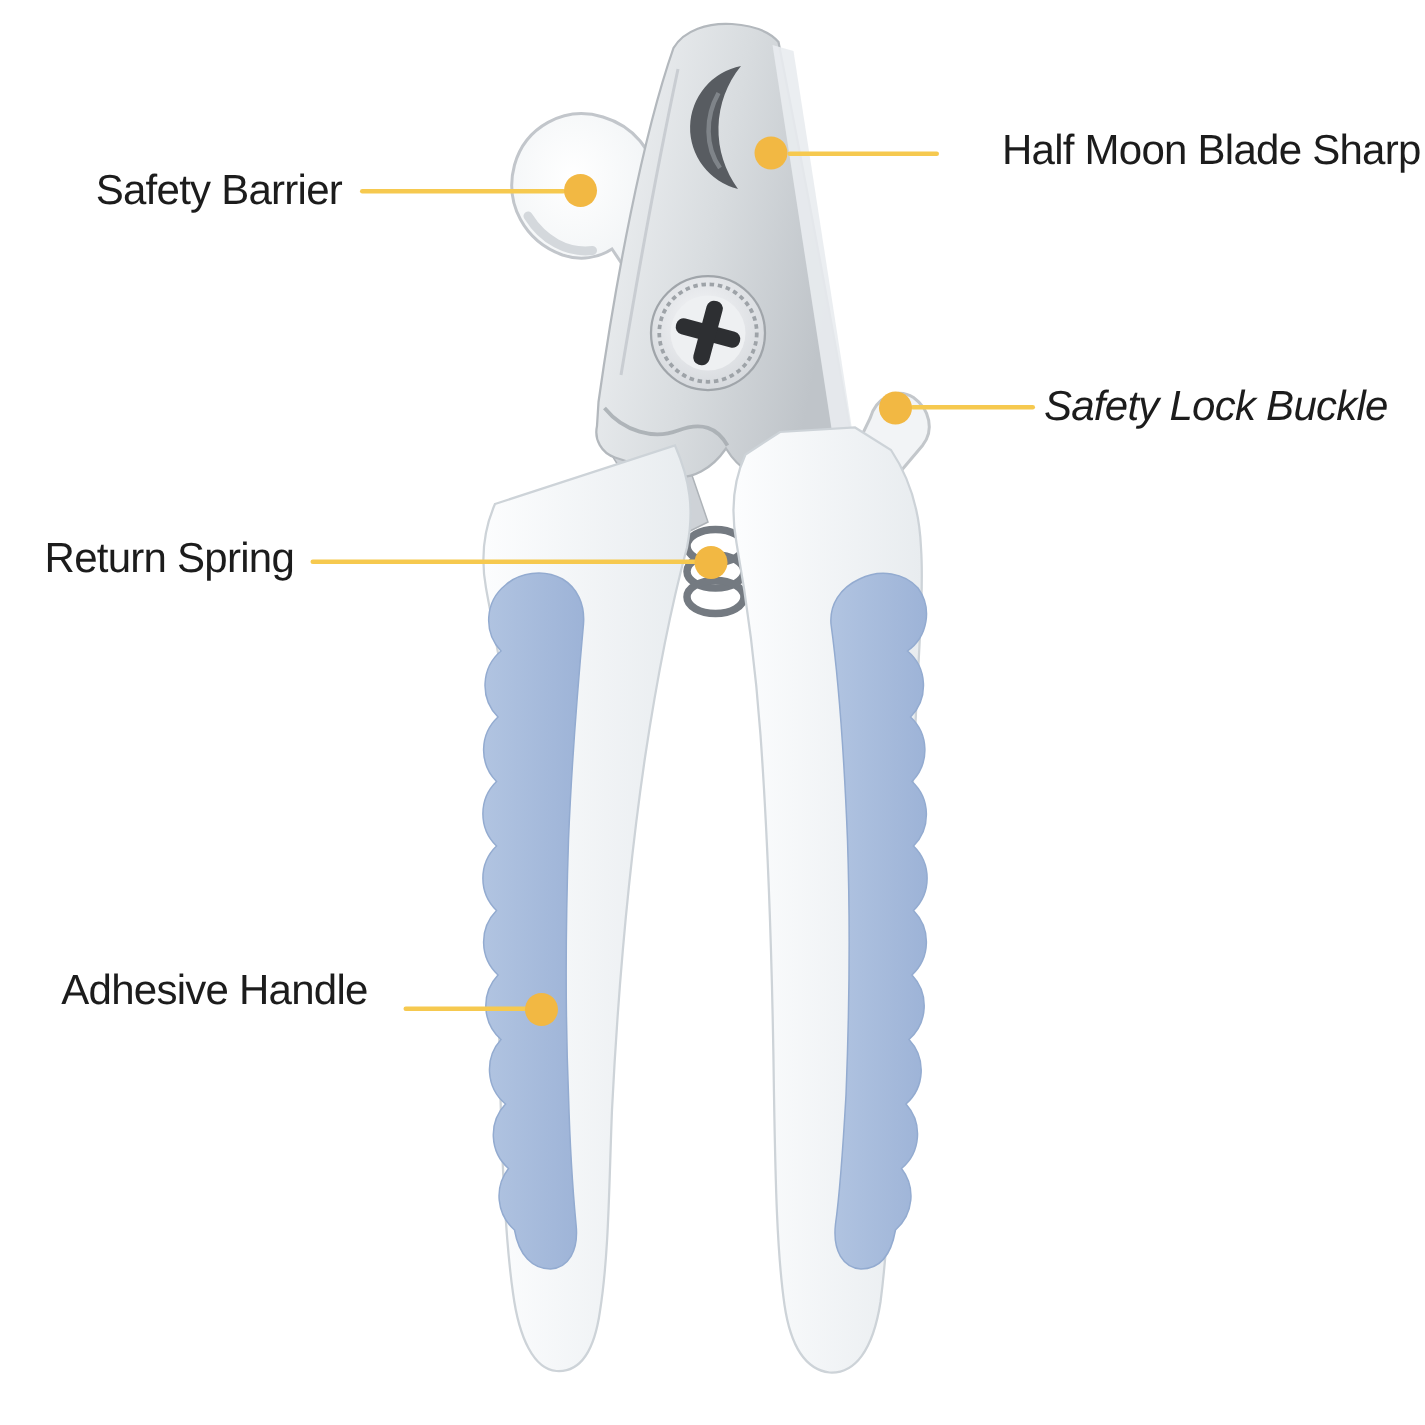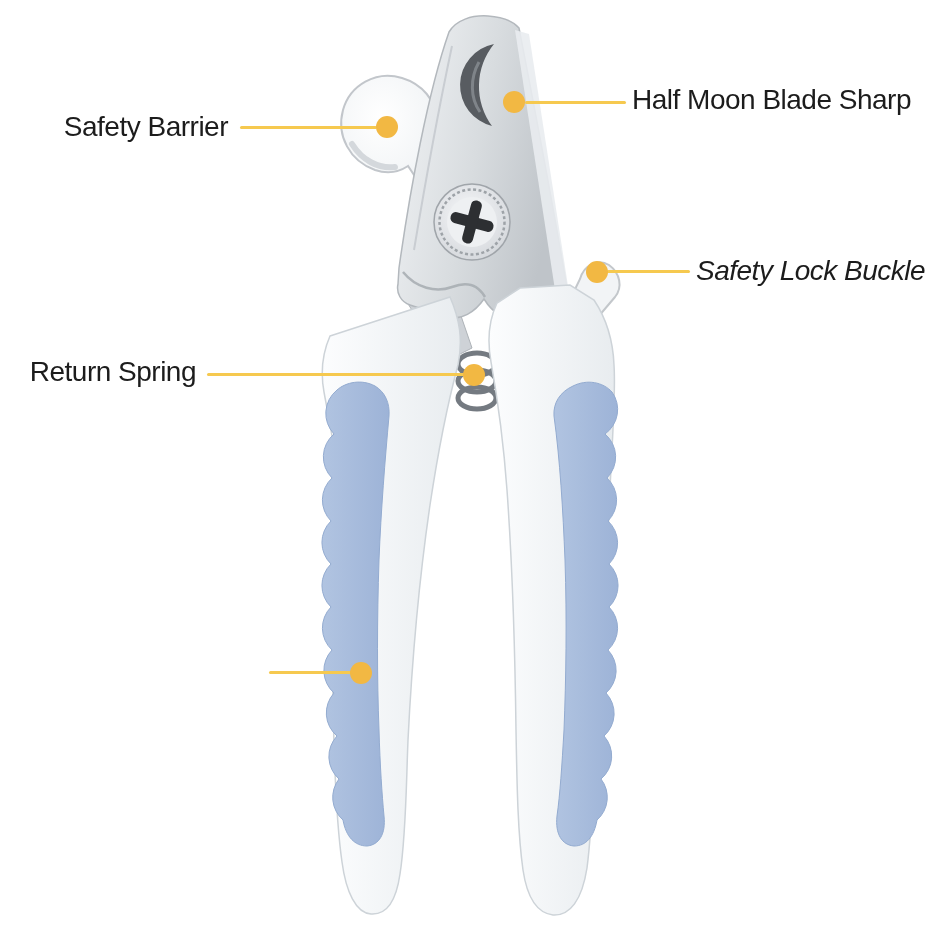--- a/index.html
+++ b/index.html
@@ -22,21 +22,21 @@
   }
   .dot {
     position:absolute; width:22px; height:22px; border-radius:50%;
     background:var(--leader-dot,#f2b843);
   }
   
   .ann-safety-barrier .label { right:722px; top:109px; }
   .ann-safety-barrier .leader { left:240px; top:126px; width:137px; }
   .ann-safety-barrier .dot { left:376px; top:116px; }
 
-  .ann-half-moon .label { left:632px; top:82px; }
+  .ann-half-moon .label { left:668px; top:82px; }
   .ann-half-moon .leader { left:525px; top:101px; width:101px; }
   .ann-half-moon .dot { left:503px; top:91px; }
 
   .ann-safety-lock .label { left:696px; top:253px;font-style:italic; }
   .ann-safety-lock .leader { left:607px; top:270px; width:83px; }
   .ann-safety-lock .dot { left:586px; top:261px; }
 
   .ann-return-spring .label { right:754px; top:354px;text-align:right; }
   .ann-return-spring .leader { left:207px; top:373px; width:258px; }
   .ann-return-spring .dot { left:463px; top:364px; }
@@ -139,18 +139,19 @@
   </div>
 
   <div class="ann ann-return-spring">
     <span class="label align-right">Return Spring</span>
     <div class="leader"></div>
     <div class="dot"></div>
   </div>
 
   <div class="ann ann-anti-slip">
     <span class="label two-line">
+      <span>Adhesive Handle</span>
     </span>
     <div class="leader"></div>
     <div class="dot"></div>
   </div>
 
 </div>
 
 </body></html>

